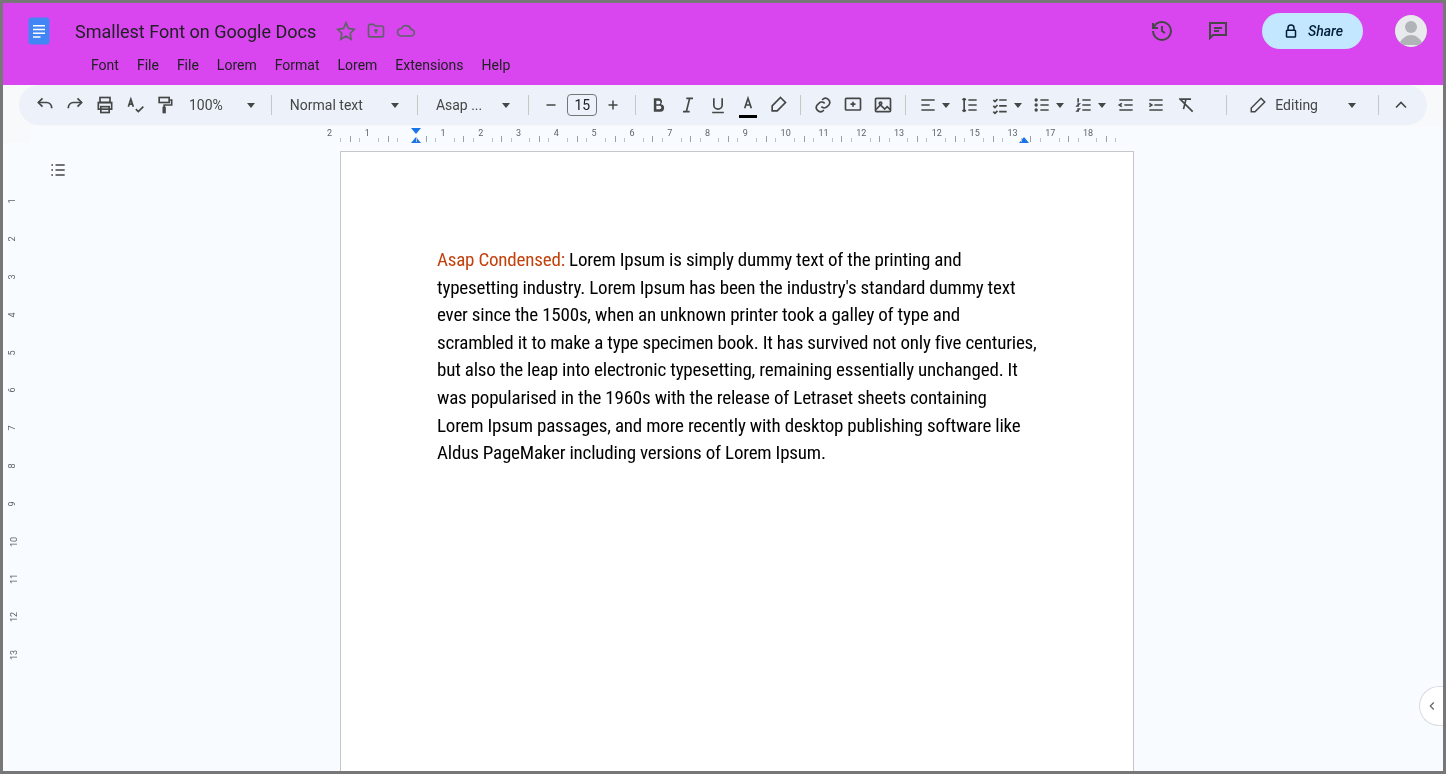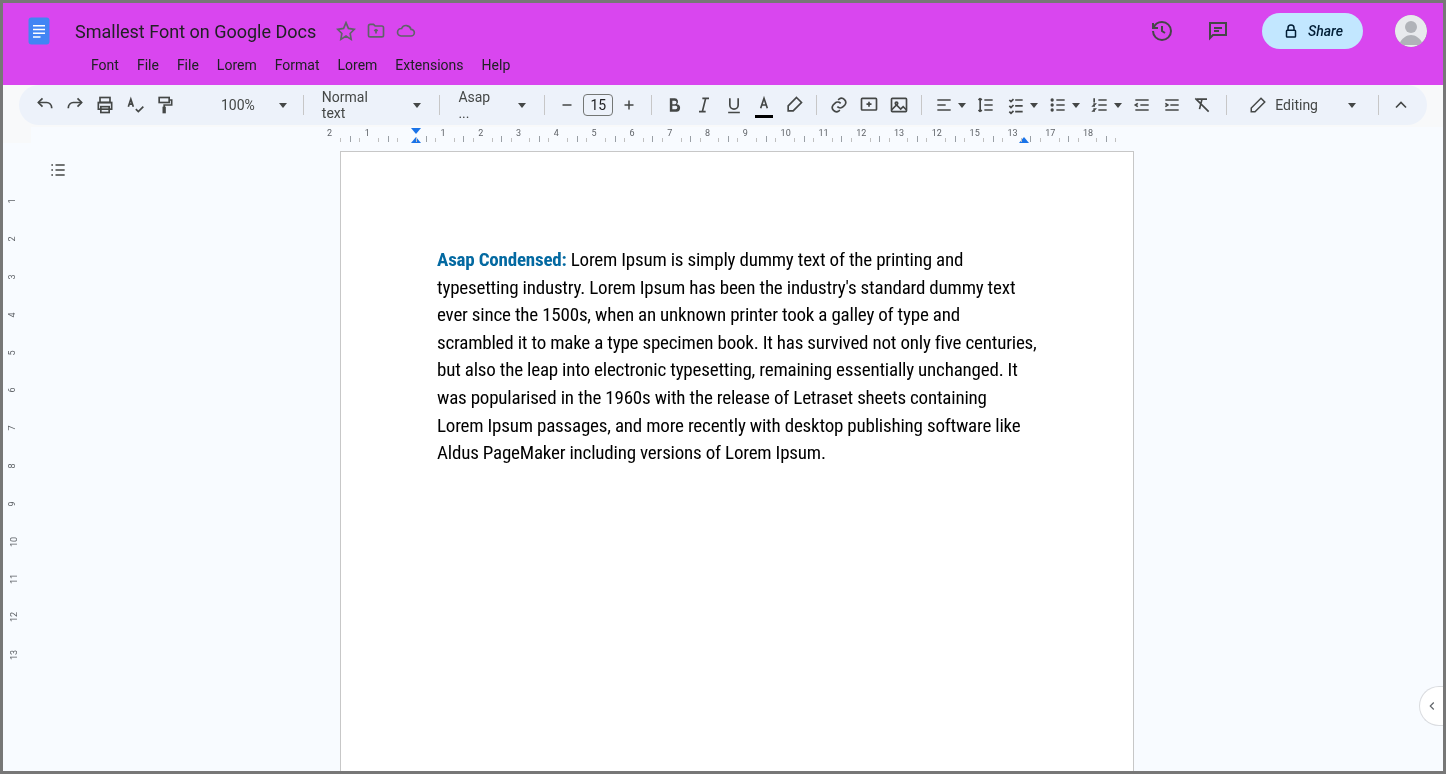--- a/index.html
+++ b/index.html
@@ -18,21 +18,21 @@
 .avatar { width: 32px; height: 32px; border-radius: 50%; background: linear-gradient(135deg, #d0d0d0, #909090); display: flex; align-items: center; justify-content: center; overflow: hidden; }
 .avatar svg { width: 32px; height: 32px; }
 .menu-row { display: flex; align-items: center; gap: 2px; padding: 2px 0 8px 64px; }
 .menu-item { font-size: 14px; color: #202124; padding: 4px 8px; border-radius: 4px; cursor: pointer; }
 .toolbar-wrap { padding: 0 16px 0 16px; }
 .toolbar { background: #edf2fa; border-radius: 28px; height: 40px; display: flex; align-items: center; padding: 0 12px; gap: 2px; }
 .tb { width: 28px; height: 28px; display: flex; align-items: center; justify-content: center; color: #444746; border-radius: 4px; cursor: pointer; flex-shrink: 0; }
 .tb svg { width: 20px; height: 20px; }
 .tb.small svg { width: 18px; height: 18px; }
 .sep { width: 1px; height: 20px; background: #c7c7c7; margin: 0 6px; flex-shrink: 0; }
-.zoom { display: flex; align-items: center; gap: 6px; color: #444746; font-size: 14px; padding: 0 8px; cursor: pointer; margin-left: 32px; }
+.zoom { display: flex; align-items: center; gap: 6px; color: #444746; font-size: 14px; padding: 0 8px; cursor: pointer; }
 .dd-arrow { border-left: 4px solid transparent; border-right: 4px solid transparent; border-top: 5px solid #444746; }
 .style-dd { display: flex; align-items: center; gap: 28px; color: #444746; font-size: 14px; padding: 0 10px; cursor: pointer; min-width: 100px; }
 .font-dd { display: flex; align-items: center; gap: 20px; color: #444746; font-size: 14px; padding: 0 10px; cursor: pointer; min-width: 70px; }
 .size-box { display: flex; align-items: center; gap: 2px; }
 .size-input { width: 30px; height: 22px; border: 1px solid #747775; border-radius: 4px; text-align: center; font-size: 14px; color: #202124; background: transparent; }
 .color-line { width: 18px; height: 3px; background: #000; position: absolute; bottom: 1px; left: 5px; }
 .tb.rel { position: relative; }
 .spacer { flex: 1; }
 .editing { display: flex; align-items: center; gap: 30px; color: #444746; font-size: 14px; padding: 0 14px; cursor: pointer; }
 .editing svg { width: 18px; height: 18px; }
@@ -43,21 +43,21 @@
 .ruler-h .major { position: absolute; top: 9px; width: 1px; height: 6px; background: #9aa0a6; }
 .indent-first { position: absolute; top: 1px; width: 0; height: 0; border-left: 5px solid transparent; border-right: 5px solid transparent; border-top: 6px solid #1a73e8; }
 .indent-left { position: absolute; bottom: 0; width: 0; height: 0; border-left: 5px solid transparent; border-right: 5px solid transparent; border-bottom: 6px solid #1a73e8; }
 .workspace { display: flex; height: calc(100% - 132px); }
 .ruler-v { width: 28px; background: #f8fbff; position: relative; font-size: 9px; color: #5f6368; flex-shrink: 0; overflow: hidden; }
 .ruler-v .tick { position: absolute; left: 6px; }
 .ruler-v .num { transform: rotate(-90deg); display: inline-block; }
 .outline-toggle { position: absolute; left: 44px; top: 156px; width: 28px; height: 28px; display: flex; align-items: center; justify-content: center; color: #444746; cursor: pointer; }
 .canvas { flex: 1; background: #f8fbff; display: flex; justify-content: center; padding-top: 8px; overflow: hidden; }
 .page { width: 794px; min-height: 1050px; background: #fff; border: 1px solid #c7c7c7; padding: 94px 96px; font-family: "Asap Condensed", "Arial Narrow", Arial, sans-serif; font-size: 19px; line-height: 1.4; color: #000; font-stretch: condensed; letter-spacing: -0.2px; }
-.page .label { color: #0369a1; font-weight: 700; }
+.page .label { color: #c2410c; font-weight: 400; }
 .side-chevron { position: absolute; right: 3px; bottom: 48px; width: 24px; height: 40px; background: #fff; border: 1px solid #dadce0; border-right: none; border-radius: 20px 0 0 20px; display: flex; align-items: center; justify-content: center; color: #5f6368; cursor: pointer; }
 </style>
 </head>
 <body>
 
 <div class="header">
   <div class="title-row">
     <div class="docs-icon">
       <svg viewBox="0 0 48 48">
           <rect x="10" y="6" width="28" height="36" rx="4" fill="#4285f4"></rect>

